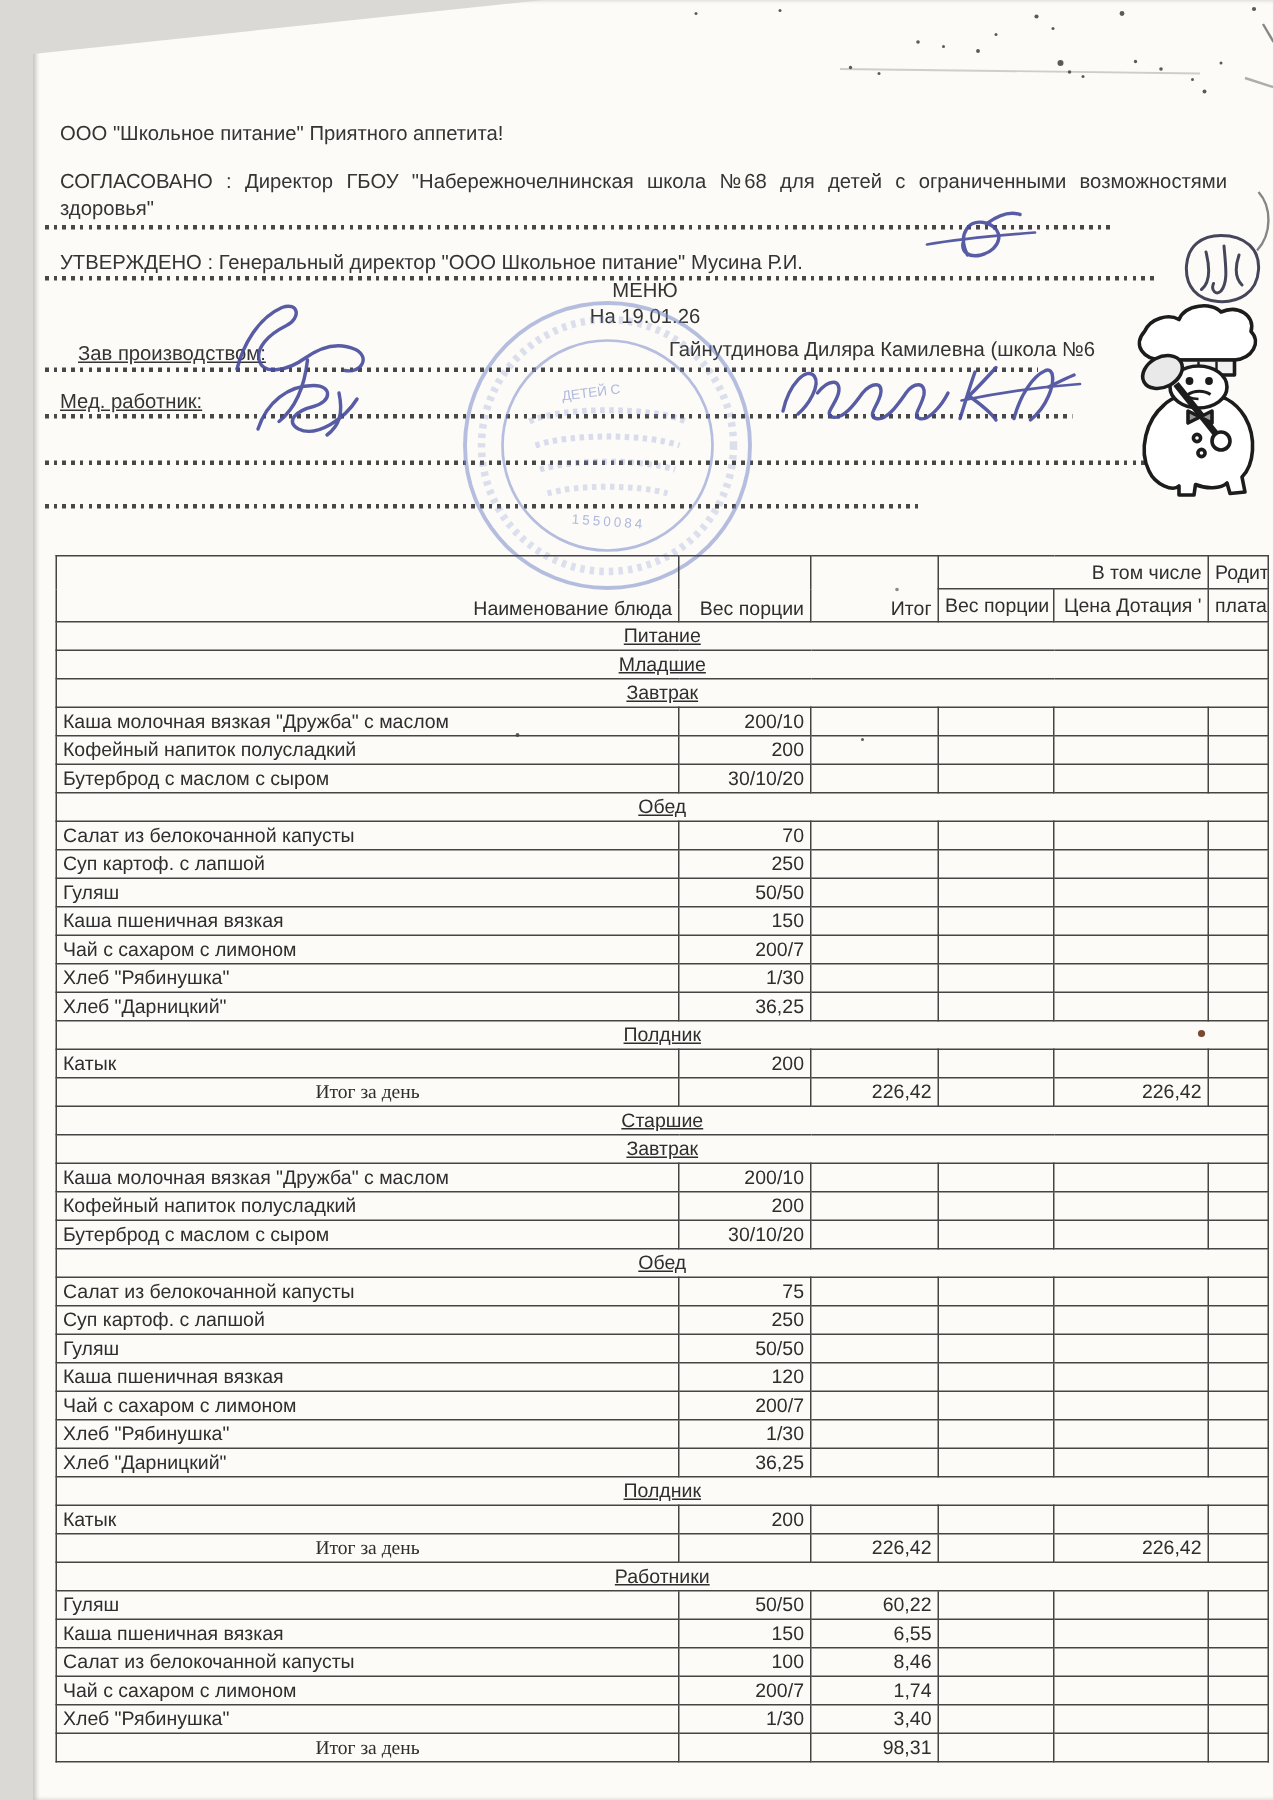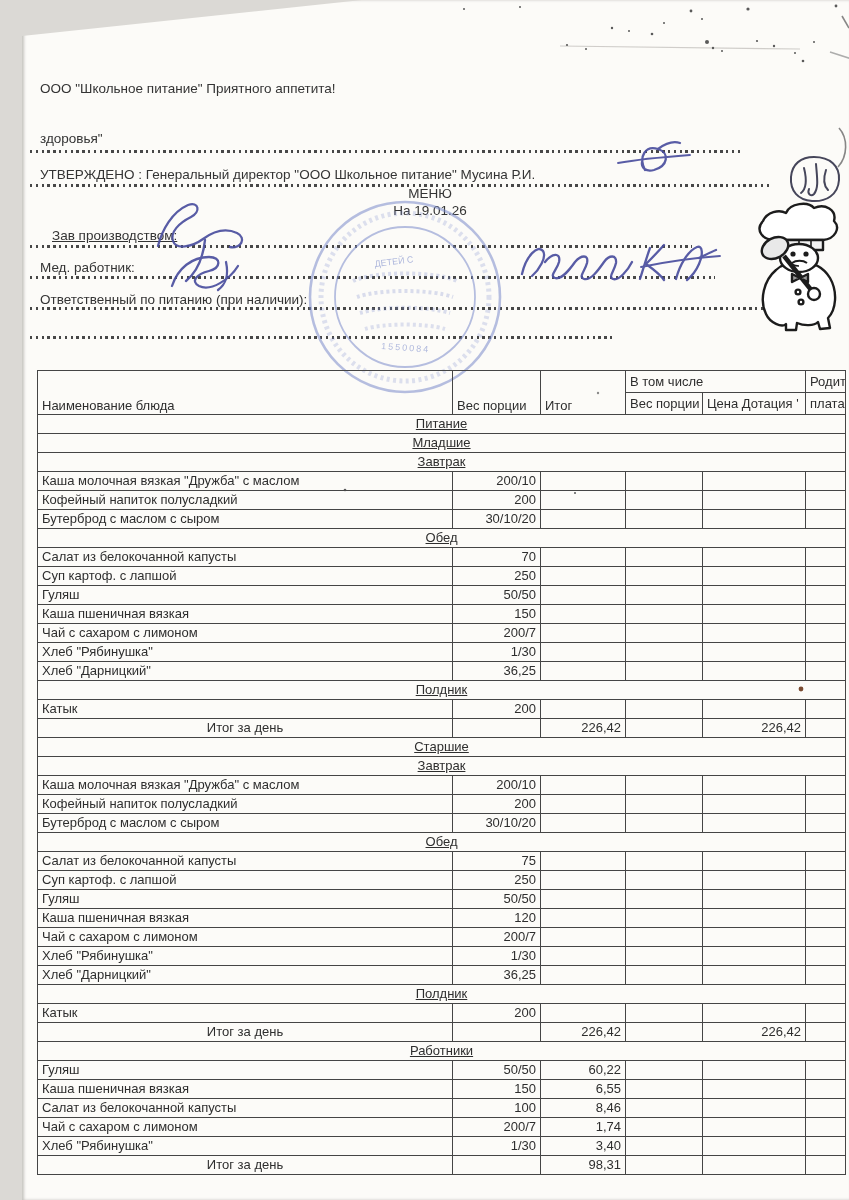--- a/index.html
+++ b/index.html
@@ -8,54 +8,55 @@
   .paper{position:absolute;left:22px;top:0;right:0;bottom:0;background:#fcfbf8;box-shadow:inset 2px 0 3px #c6c4c0;}
   .edge-wedge{position:absolute;left:22px;top:0;width:340px;height:36px;background:#dbd9d5;clip-path:polygon(0 0,0 100%,100% 0);}
   .txt{position:absolute;color:#343434;font-size:13.5px;line-height:17px;white-space:nowrap;}
   .just{white-space:normal;text-align:justify;text-align-last:justify;word-spacing:3px;}
   .center-line{left:0;width:860px;text-align:center;}
   .dotted{position:absolute;height:2.6px;background:repeating-linear-gradient(90deg,#2f2f2f 0 2.4px,transparent 2.4px 5.8px);opacity:.88;}
   .overlay{position:absolute;left:0;top:0;pointer-events:none;}
   
   .menu-table{position:absolute;left:37px;top:370px;width:808px;border-collapse:collapse;table-layout:fixed;font-size:13px;color:#2e2e2e;}
   .menu-table th,.menu-table td{border:1px solid #454545;padding:0 4px;height:18px;line-height:16px;overflow:hidden;white-space:nowrap;font-weight:normal;}
-  .menu-table th{text-align:left;}
+  .menu-table th{text-align:right;}
   .menu-table .vb{vertical-align:bottom;}
   .menu-table .hr1 th{height:21px;}
   .menu-table .hr2 th{height:21px;}
   .c-name{text-align:left;}
   .c-num{text-align:right;padding-right:5px;}
   .c-section{text-align:center;text-decoration:underline;}
-  .c-total{text-align:center;}
+  .c-total{text-align:center;font-family:Liberation Serif, serif;}
 </style>
 </head>
 <body>
 
 <div class="page">
   <div class="paper"></div>
   <div class="edge-wedge"></div>
 
   <div class="txt" style="left:40px;top:80px;">ООО "Школьное питание" Приятного аппетита!</div>
 
+  <div class="txt just" style="left:40px;top:112px;width:778px;">СОГЛАСОВАНО : Директор ГБОУ "Набережночелнинская школа №68 для детей с ограниченными возможностями</div>
   <div class="txt" style="left:40px;top:130px;">здоровья"</div>
   <div class="dotted" style="left:30px;top:150px;width:712px;"></div>
 
   <div class="txt" style="left:40px;top:166px;">УТВЕРЖДЕНО : Генеральный директор "ООО Школьное питание" Мусина Р.И.</div>
   <div class="dotted" style="left:30px;top:184px;width:742px;"></div>
 
   <div class="txt center-line" style="top:185px;">МЕНЮ</div>
   <div class="txt center-line" style="top:202px;">На 19.01.26</div>
 
   <div class="txt" style="left:52px;top:227px;text-decoration:underline;">Зав производством:</div>
+  <div class="txt" style="left:446px;top:224px;">Гайнутдинова Диляра Камилевна (школа №6</div>
   <div class="dotted" style="left:30px;top:245px;width:662px;"></div>
 
-  <div class="txt" style="left:40px;top:259px;">Мед. работник:</div>
+  <div class="txt" style="left:40px;top:259px;text-decoration:underline;">Мед. работник:</div>
   <div class="dotted" style="left:30px;top:276px;width:685px;"></div>
 
-  <div class="txt" style="left:40px;top:291px;">Ответственный по питанию (при наличии):</div>
   <div class="dotted" style="left:30px;top:307px;width:782px;"></div>
   <div class="dotted" style="left:30px;top:336px;width:582px;"></div>
 
   <svg class="overlay" style="left:305px;top:197px;" width="200" height="200" viewBox="0 0 200 200">
     <g stroke="#7c8ccb" fill="none" opacity="0.55">
       <circle cx="100" cy="100" r="95" stroke-width="2.6"></circle>
       <circle cx="100" cy="100" r="70" stroke-width="1.8"></circle>
       <circle cx="100" cy="100" r="84" stroke-width="5" stroke-dasharray="3 3.4" opacity="0.45"></circle>
       <path d="M48 84 C68 74 132 74 152 84" stroke-width="4" stroke-dasharray="3 3" opacity="0.5"></path>
       <path d="M52 100 C75 92 125 92 148 100" stroke-width="4" stroke-dasharray="3 3" opacity="0.5"></path>

